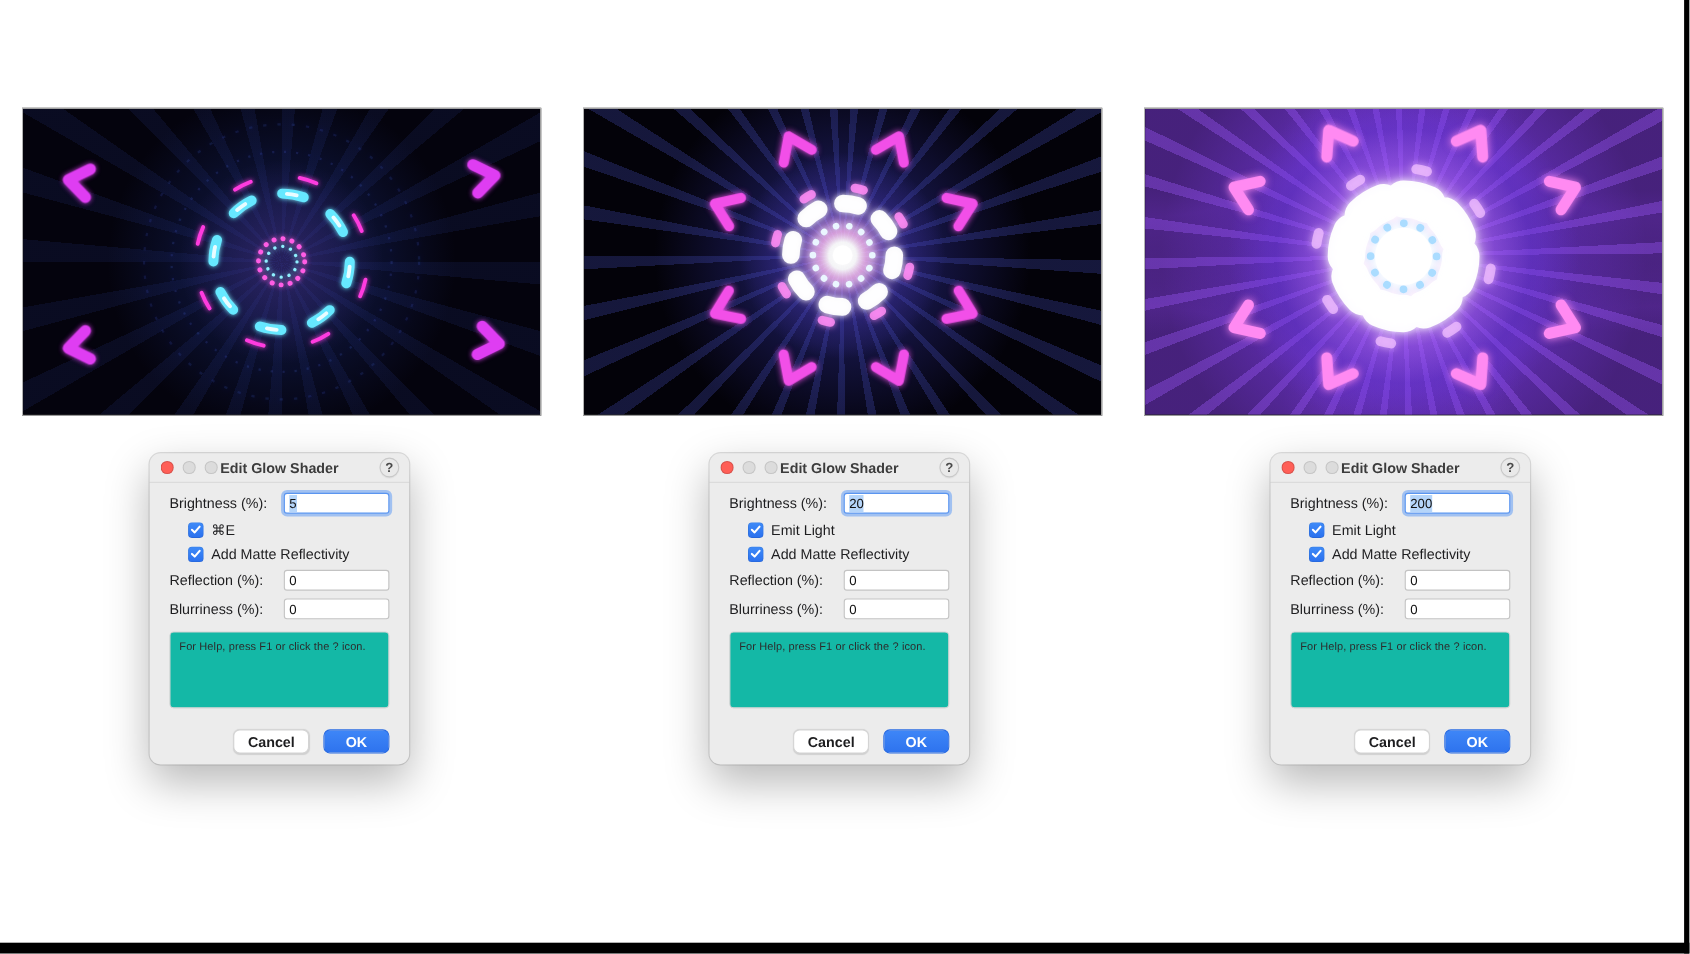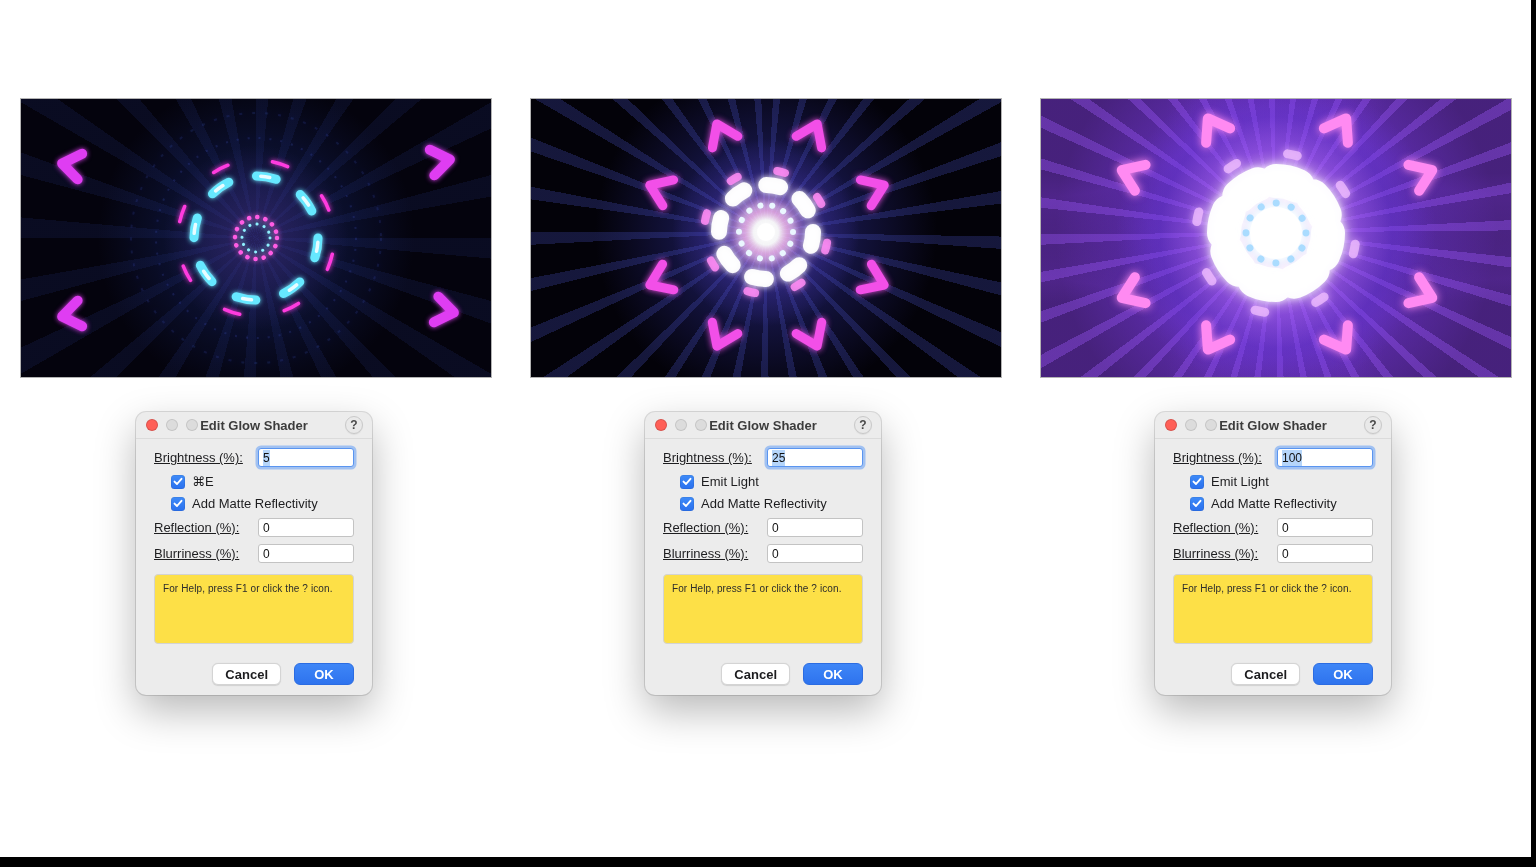--- a/index.html
+++ b/index.html
@@ -70,21 +70,21 @@
   .help-btn {
     position:absolute; right:9px; top:4px; width:18px; height:18px; z-index:2;
     border-radius:50%; background:#e9e9e9; border:1px solid #c8c8c8;
     color:#4a4a4a; font-size:12px; font-weight:700;
     display:flex; align-items:center; justify-content:center;
     box-shadow:0 1px 1px rgba(0,0,0,0.06); cursor:default;
   }
 
   .dlg-body { padding:9px 18px 0 18px; }
   .field-row { display:flex; align-items:center; margin-bottom:7px; }
-  .field-label { flex:none; width:104px; font-size:13px; color:#1d1d1f;text-decoration:underline; }
+  .field-label { flex:none; width:104px; font-size:13px; color:#1d1d1f; }
   .textbox {
     width:100px; height:19px; background:#fff; border:1px solid #c3c3c3;
     border-radius:3px; font-size:12px; color:#111;
     display:flex; align-items:center; padding:0 4px; overflow:hidden;
   }
   .textbox.focused {
     border:1px solid #5a95f0;
     box-shadow:0 0 0 2.5px rgba(100,158,245,0.55);
   }
   .textbox .sel { background:#b5d5fa; padding:1px 0; }
@@ -92,21 +92,21 @@
   .checkbox-row { display:flex; align-items:center; gap:7px; margin:0 0 7px 17px; height:15px; }
   .checkbox {
     flex:none; width:14px; height:14px; border-radius:3.5px;
     background:linear-gradient(#3f8bf8,#2a70ee);
     box-shadow:inset 0 0 0 0.5px rgba(0,0,0,0.12);
     display:flex; align-items:center; justify-content:center;
   }
   .checkbox-label { font-size:13px; color:#1d1d1f; white-space:nowrap; }
 
   .help-box {
-    margin-top:11px; height:70px; background:#fde047;
+    margin-top:11px; height:70px; background:#14b8a6;
     border:1px solid #d3d3d3; border-radius:4px; padding:8px 8px;
   }
   .help-text { font-size:10px; color:#2c2c2c; letter-spacing:0.1px; }
 
   .btn-row { display:flex; justify-content:flex-end; align-items:center; gap:13px; margin-top:19px;font-weight:bold; }
   .btn {
     height:22px; min-width:60px; padding:0 12px; border-radius:6px;
     font-size:13px; display:flex; align-items:center; justify-content:center; cursor:default;
   }
   .btn.cancel { background:#ffffff; border:1px solid #d4d4d4; color:#1d1d1f; box-shadow:0 0.5px 1px rgba(0,0,0,0.12); }
@@ -268,21 +268,21 @@
       <div class="light dim"></div>
       <div class="light dim"></div>
     </div>
     <div class="title">Edit Glow Shader</div>
     <div class="help-btn">?</div>
   </div>
   <div class="dlg-body">
     <div class="field-row">
       <div class="field-label">Brightness (%):</div>
       <div class="textbox focused">
-          <span class="sel">25</span>
+          <span class="sel">20</span>
         </div>
     </div>
     <div class="checkbox-row">
       <div class="checkbox" aria-checked="true">
         <svg width="10" height="9" viewBox="0 0 10 9">
             <path d="M1.5 4.6 L4 7 L8.5 1.8" fill="none" stroke="#fff" stroke-width="1.9" stroke-linecap="round" stroke-linejoin="round"></path>
           </svg>
       </div>
       <div class="checkbox-label">Emit Light</div>
     </div>
@@ -319,21 +319,21 @@
       <div class="light dim"></div>
       <div class="light dim"></div>
     </div>
     <div class="title">Edit Glow Shader</div>
     <div class="help-btn">?</div>
   </div>
   <div class="dlg-body">
     <div class="field-row">
       <div class="field-label">Brightness (%):</div>
       <div class="textbox focused">
-          <span class="sel">100</span>
+          <span class="sel">200</span>
         </div>
     </div>
     <div class="checkbox-row">
       <div class="checkbox" aria-checked="true">
         <svg width="10" height="9" viewBox="0 0 10 9">
             <path d="M1.5 4.6 L4 7 L8.5 1.8" fill="none" stroke="#fff" stroke-width="1.9" stroke-linecap="round" stroke-linejoin="round"></path>
           </svg>
       </div>
       <div class="checkbox-label">Emit Light</div>
     </div>

